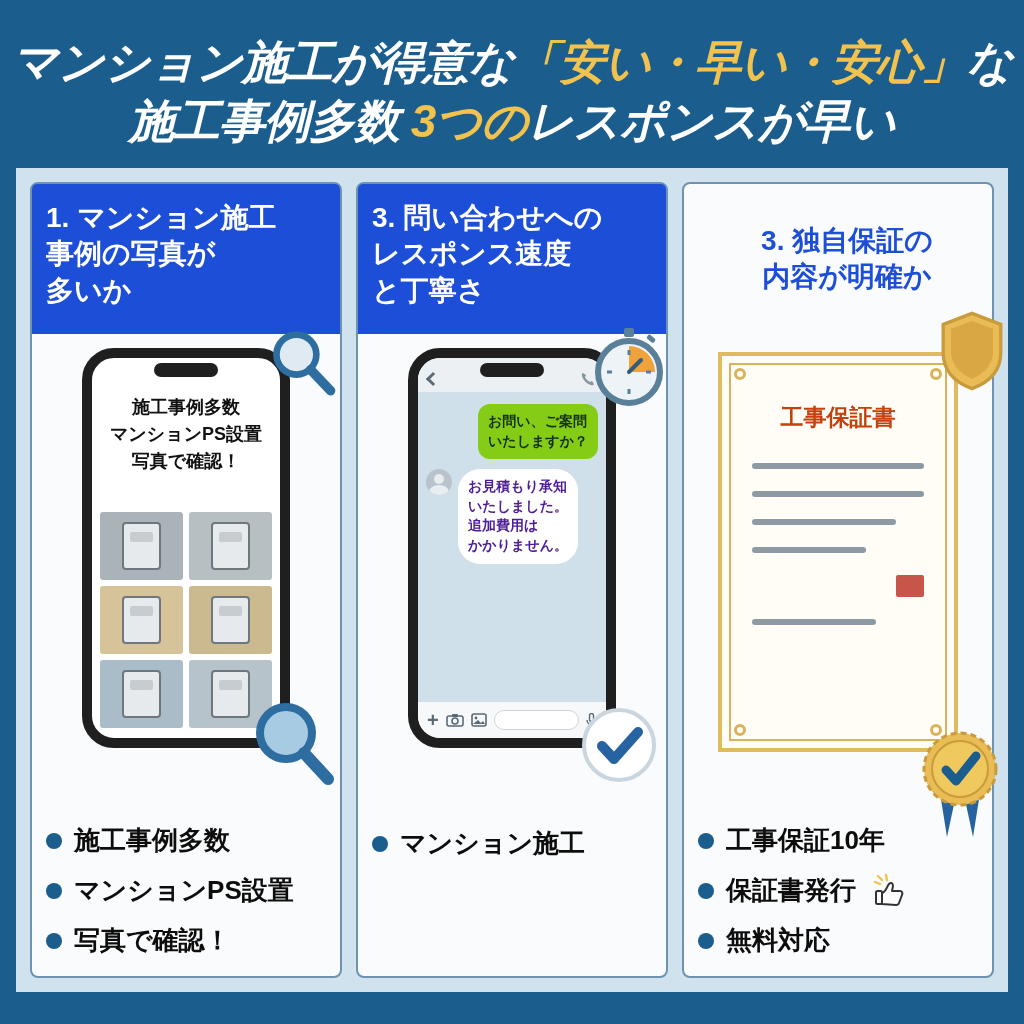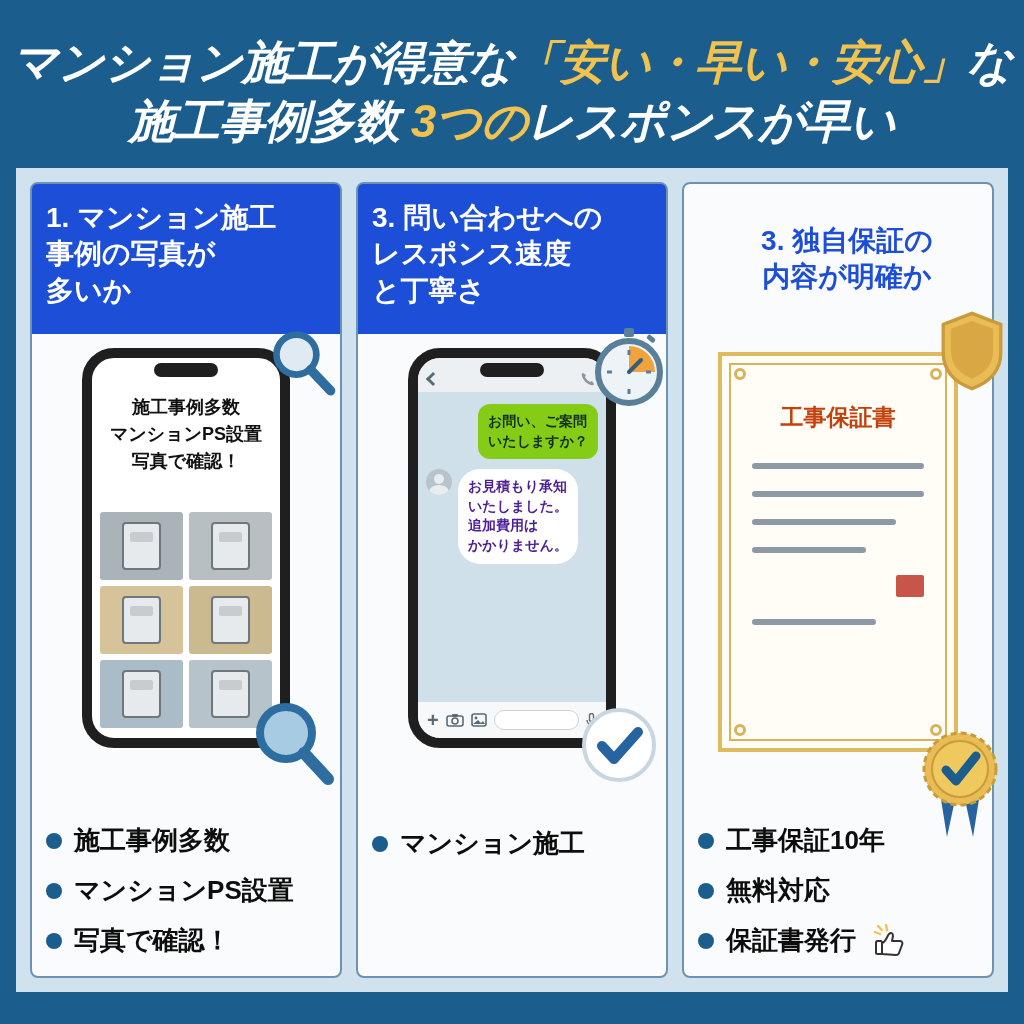--- a/index.html
+++ b/index.html
@@ -254,29 +254,29 @@
           <circle cx="46" cy="46" r="28" fill="#f0c95e" stroke="#c89b3c" stroke-width="2"></circle>
           <path d="M32 47 L42 58 L62 33" fill="none" stroke="#1b5d8c" stroke-width="9" stroke-linecap="round" stroke-linejoin="round"></path>
         </svg>
       </div>
       <ul class="bullets">
         <li>
             <span class="dot"></span>
             <span>工事保証10年</span>
           </li>
         <li>
-            <span class="dot"></span>
-            <span>無料対応</span>
-          </li>
-        <li>
           <span class="dot"></span>
           <span>保証書発行</span>
           <svg class="thumb-icon" width="34" height="34" viewBox="0 0 34 34">
             <path d="M6 2 L10 6 M3 8 L8 10 M14 1 L15 6" stroke="#f2c24e" stroke-width="2.4" stroke-linecap="round"></path>
             <rect x="4" y="17" width="6" height="13" rx="1.5" fill="#ffffff" stroke="#333" stroke-width="2"></rect>
             <path d="M10 19 C14 18 15 12 17 10 C19 8 21 9 21 12 L20 17 L28 17 C30 17 31 19 30 21 L27 29 C26.5 30.5 25.5 31 24 31 L10 30 Z" fill="#ffffff" stroke="#333" stroke-width="2" stroke-linejoin="round"></path>
           </svg>
         </li>
+        <li>
+            <span class="dot"></span>
+            <span>無料対応</span>
+          </li>
       </ul>
     </section>
 
   </main>
 </div>
 
 </body></html>

